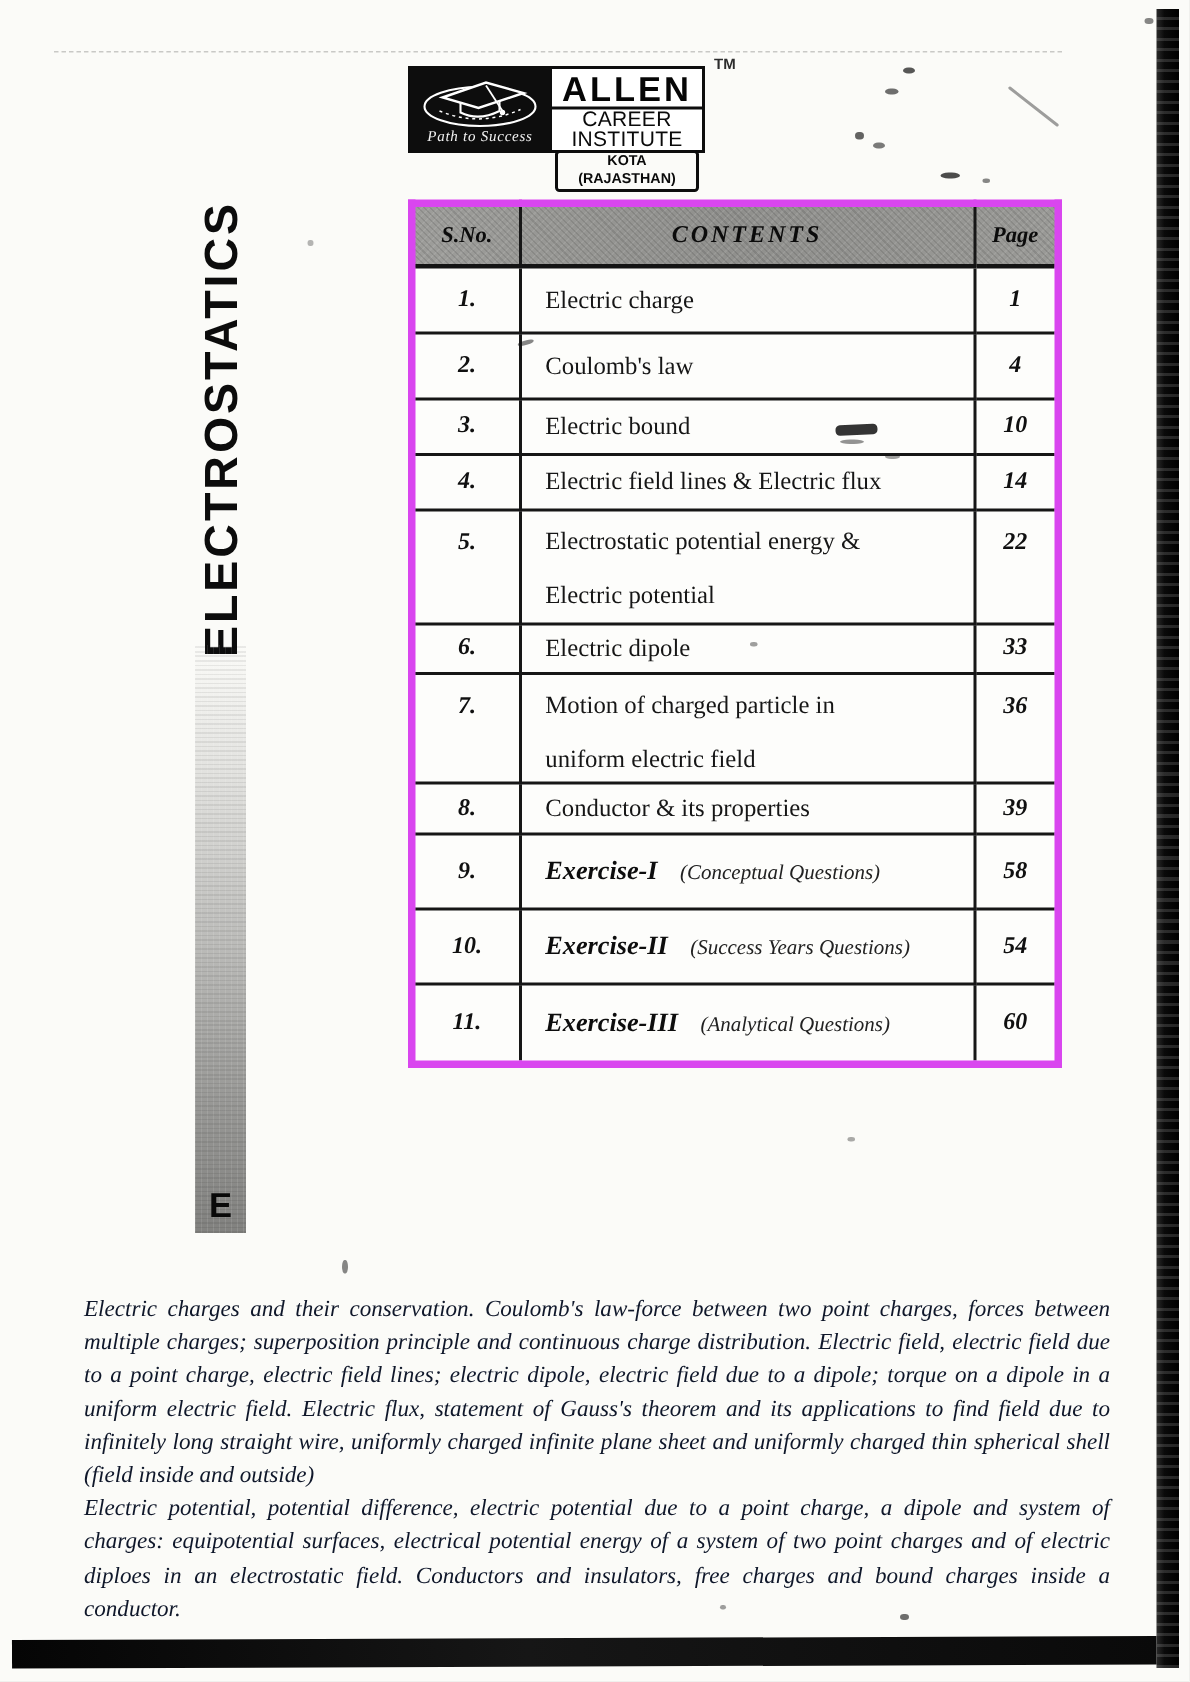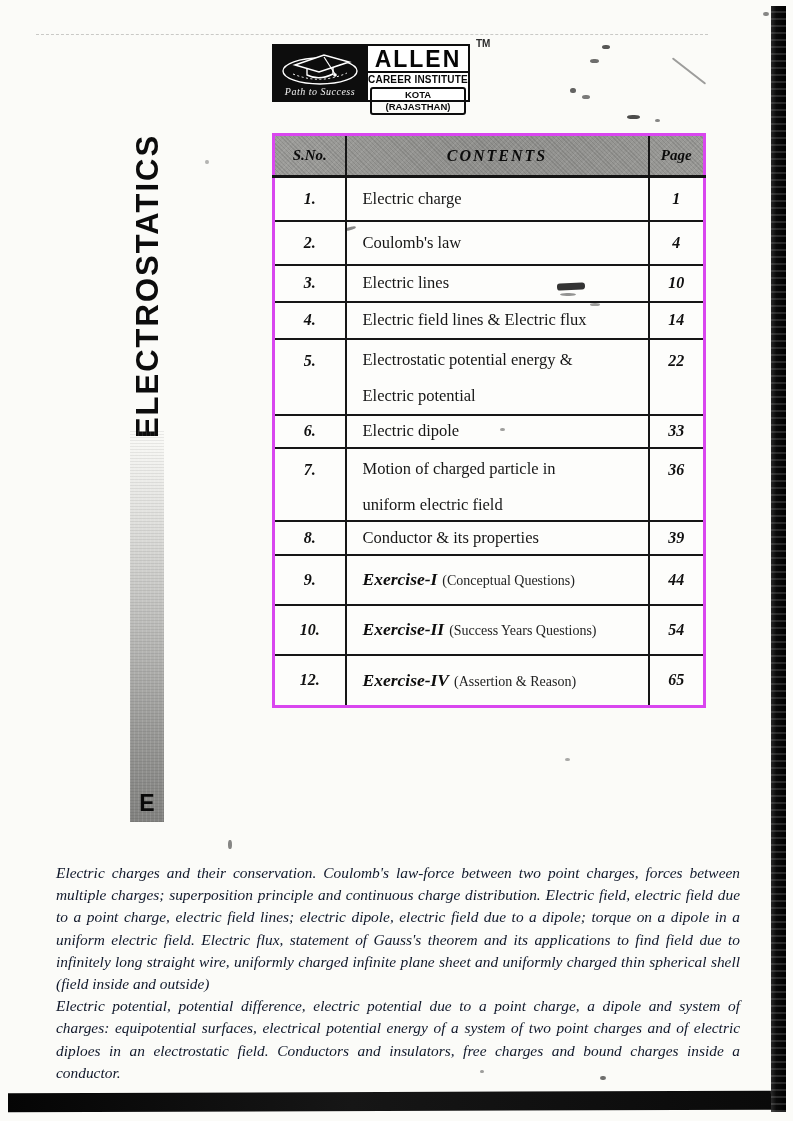--- a/index.html
+++ b/index.html
@@ -32,21 +32,21 @@
     font-family:"Liberation Serif", serif;
   }
   .logo-left svg { position:absolute; top:2px; left:3px; }
   .tagline { font-style:italic; font-size:10px; color:#f2f2f2; padding-bottom:3px; letter-spacing:.5px; }
   .logo-right { flex:1; background:#fff; border-left:2px solid #0d0d0d; display:flex; flex-direction:column; align-items:stretch; }
   .allen-name {
     font-family:"Liberation Sans", sans-serif; font-weight:900; font-size:23px; line-height:24px;
     letter-spacing:2px; text-align:center; color:#060606; border-bottom:2px solid #0d0d0d; padding-top:1px;
   }
   .career-line {
-    font-family:"Liberation Sans", sans-serif; font-weight:700; font-size:10px; line-height:13px;
+    font-family:"Liberation Sans", sans-serif; font-weight:400; font-size:14px; line-height:13px;
     text-align:center; color:#0a0a0a; letter-spacing:.2px;
   }
   .kota-line {
     font-family:"Liberation Sans", sans-serif; font-weight:700; font-size:9.5px; line-height:12px;
     text-align:center; color:#0a0a0a; border:2px solid #0d0d0d; border-radius:3px; margin:1px 2px 2px 2px;
   }
   .tm { position:absolute; left:204px; top:-6px; font-family:"Liberation Sans", sans-serif; font-weight:700; font-size:10px; color:#2c2c2c; }
   
   .side-label {
     position:absolute; left:-12px; top:266px; width:324px; height:40px;
@@ -64,41 +64,41 @@
   .e-marker {
     position:absolute; left:50%; bottom:5px; transform:translateX(-50%);
     font-family:"Liberation Sans", sans-serif; font-weight:900; font-size:23px; color:#090909;
   }
   
   table.contents { position:absolute; left:272px; top:133px; width:431px; border-collapse:collapse; table-layout:fixed; background:#fdfdfb; }
   table.contents col.c1 { width:72px; }
   table.contents col.c2 { width:303px; }
   table.contents col.c3 { width:56px; }
   table.contents td, table.contents th { border:2px solid #161616; }
-  table.contents { border:3px solid #d946ef; }
+  table.contents { border:5px solid #d946ef; }
   tr.head { height:42px;
     background:
       repeating-linear-gradient(45deg, rgba(0,0,0,.10) 0 1px, rgba(0,0,0,0) 1px 3px),
       repeating-linear-gradient(-45deg, rgba(255,255,255,.08) 0 1px, rgba(0,0,0,0) 1px 4px),
       linear-gradient(90deg,#9d9d9a,#90908d 50%,#9a9a97);
   }
   tr.head th { border-bottom:3px solid #141414; font-style:italic; font-weight:700; color:#0b0b0b; }
   th.h-sno { font-size:15px; }
   th.h-contents { font-size:16px; letter-spacing:2px; }
   th.h-page { font-size:15px; }
   td.c-no { text-align:center; font-weight:700; font-style:italic; font-size:16px; color:#101010; }
   td.c-title { padding-left:16px; font-size:16.5px; color:#161616; }
   td.c-page { text-align:center; font-weight:700; font-style:italic; font-size:16px; color:#101010; }
   .t2:empty { display:none; }
   .t2 { margin-top:16px; }
   tr.row-two td { vertical-align:top; }
   tr.row-two td.c-no, tr.row-two td.c-page { padding-top:12px; }
   tr.row-two td.c-title { padding-top:10px; }
   tr.exercise .title { font-weight:700; font-style:italic; font-size:17.5px; color:#0d0d0d; }
-  .subtitle { font-size:14px; color:#222; margin-left:5px; }
+  .subtitle { font-size:14px; color:#222; margin-left:15px;font-style:italic; }
   .subtitle:empty { display:none; }
   tr.h44{height:44px} tr.h37{height:37px} tr.h76{height:76px} tr.h33{height:33px}
   tr.h73{height:73px} tr.h34{height:34px} tr.h50{height:50px} tr.h54{height:54px} tr.h52{height:52px}
   
   .syllabus { position:absolute; left:56px; top:862px; width:684px; }
   .syllabus h2 {
     font-family:"Liberation Serif", serif; font-weight:700; font-size:18px; letter-spacing:.3px;
     color:#0c0c0c; margin-bottom:9px;
   }
   .syllabus p {
@@ -163,21 +163,21 @@
     <tr class="h44">
       <td class="c-no">2.</td>
       <td class="c-title">
             <div class="t1"><span class="title">Coulomb's law</span></div>
           </td>
       <td class="c-page">4</td>
     </tr>
     <tr class="h37">
       <td class="c-no">3.</td>
       <td class="c-title">
-            <div class="t1"><span class="title">Electric lines</span></div>
+            <div class="t1"><span class="title">Electric bound</span></div>
           </td>
       <td class="c-page">10</td>
     </tr>
     <tr class="h37">
       <td class="c-no">4.</td>
       <td class="c-title">
             <div class="t1"><span class="title">Electric field lines &amp; Electric flux</span></div>
           </td>
       <td class="c-page">14</td>
     </tr>
@@ -209,35 +209,35 @@
       <td class="c-title">
             <div class="t1"><span class="title">Conductor &amp; its properties</span></div>
           </td>
       <td class="c-page">39</td>
     </tr>
     <tr class="h50 exercise">
       <td class="c-no">9.</td>
       <td class="c-title">
             <div class="t1"><span class="title">Exercise-I</span><span class="subtitle">(Conceptual Questions)</span></div>
           </td>
-      <td class="c-page">44</td>
+      <td class="c-page">58</td>
     </tr>
     <tr class="h50 exercise">
       <td class="c-no">10.</td>
       <td class="c-title">
             <div class="t1"><span class="title">Exercise-II</span><span class="subtitle">(Success Years Questions)</span></div>
           </td>
       <td class="c-page">54</td>
     </tr>
-    <tr class="h52 exercise">
-      <td class="c-no">12.</td>
-      <td class="c-title">
-            <div class="t1"><span class="title">Exercise-IV</span><span class="subtitle">(Assertion &amp; Reason)</span></div>
-          </td>
-      <td class="c-page">65</td>
+    <tr class="h54 exercise">
+      <td class="c-no">11.</td>
+      <td class="c-title">
+            <div class="t1"><span class="title">Exercise-III</span><span class="subtitle">(Analytical Questions)</span></div>
+          </td>
+      <td class="c-page">60</td>
     </tr>
   </tbody>
     </table>
 
   <div class="syllabus">
     <p>Electric charges and their conservation. Coulomb's law-force between two point charges, forces between multiple charges; superposition principle and continuous charge distribution. Electric field, electric field due to a point charge, electric field lines; electric dipole, electric field due to a dipole; torque on a dipole in a uniform electric field. Electric flux, statement of Gauss's theorem and its applications to find field due to infinitely long straight wire, uniformly charged infinite plane sheet and uniformly charged thin spherical shell (field inside and outside)</p>
     <p>Electric potential, potential difference, electric potential due to a point charge, a dipole and system of charges: equipotential surfaces, electrical potential energy of a system of two point charges and of electric diploes in an electrostatic field. Conductors and insulators, free charges and bound charges inside a conductor.</p>
   </div>
 
   <div class="sp" style="left:557px;top:283px;width:28px;height:7px;opacity:.85;transform:rotate(-3deg);border-radius:3px;"></div>

